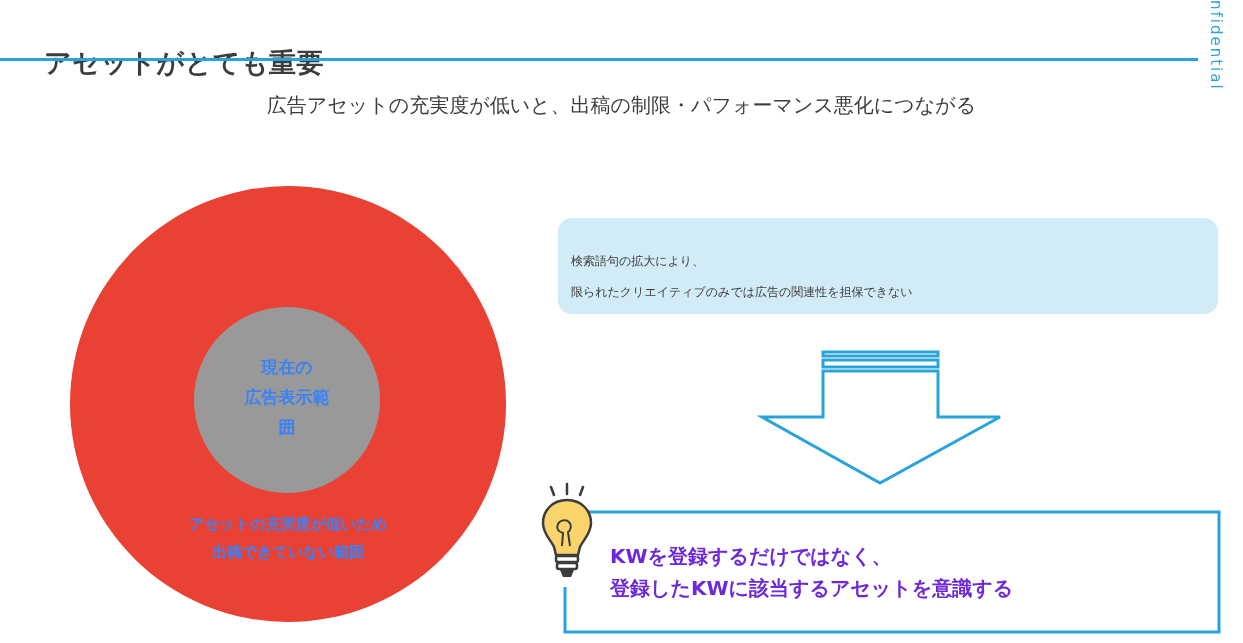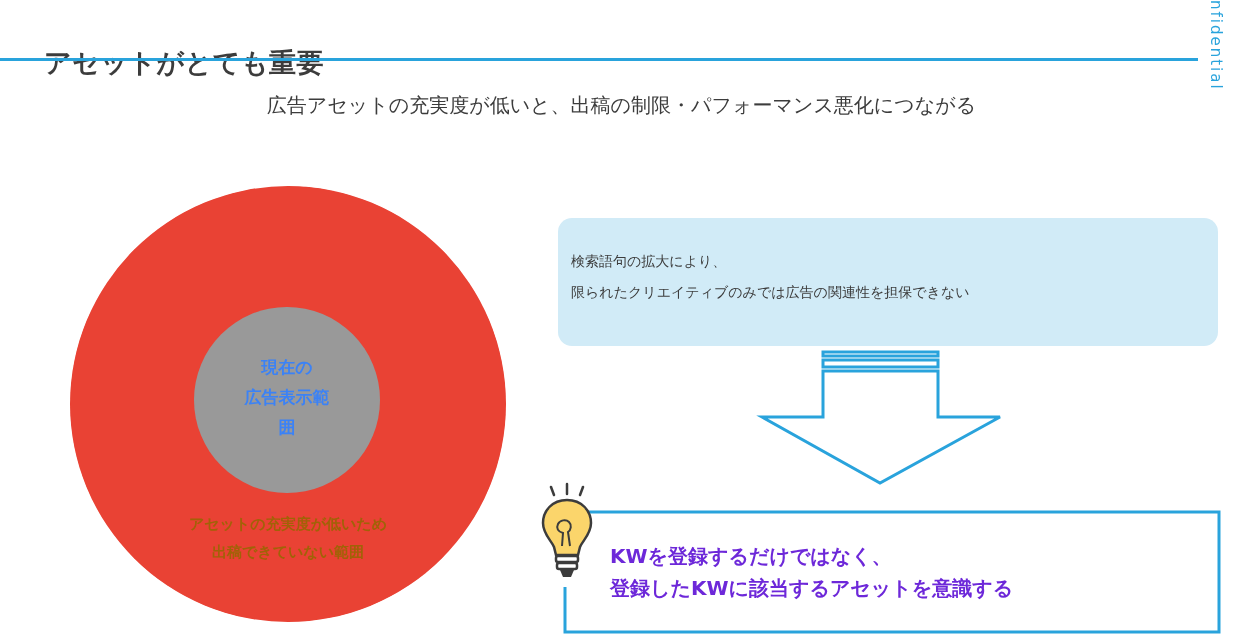--- a/index.html
+++ b/index.html
@@ -25,26 +25,26 @@
     position: absolute; left: 0; top: 92px; width: 1243px; text-align: center;
     font-size: 20px; font-weight: normal; color: #3c3c3c;
   }
   .diagram-svg { position: absolute; left: 0; top: 0; }
   .inner-label {
     position: absolute; left: 194px; top: 352px; width: 186px; text-align: center;
     color: #3b82f6; font-weight: bold; font-size: 17px; line-height: 30px;
   }
   .outer-label {
     position: absolute; left: 120px; top: 510px; width: 336px; text-align: center;
-    color: #a16207; font-weight: bold; font-size: 15px; line-height: 28px;
+    color: #3b82f6; font-weight: bold; font-size: 15px; line-height: 28px;
   }
   .info-box {
-    position: absolute; left: 558px; top: 218px; width: 660px; height: 128px;
+    position: absolute; left: 558px; top: 218px; width: 660px; height: 96px;
     background: #d1ebf7; border-radius: 14px; box-sizing: border-box;
-    padding: 28px 0 0 13px; color: #3c3c3c; font-size: 14px; line-height: 31px;
+    padding: 28px 0 0 13px; color: #3c3c3c; font-size: 12px; line-height: 31px;
   }
   .conclusion {
     position: absolute; left: 610px; top: 540px;
     color: #6d28d9; font-weight: bold; font-size: 20px; line-height: 32px;
   }
 </style>
 </head>
 <body>
 
 <div class="slide-title">アセットがとても重要</div>

